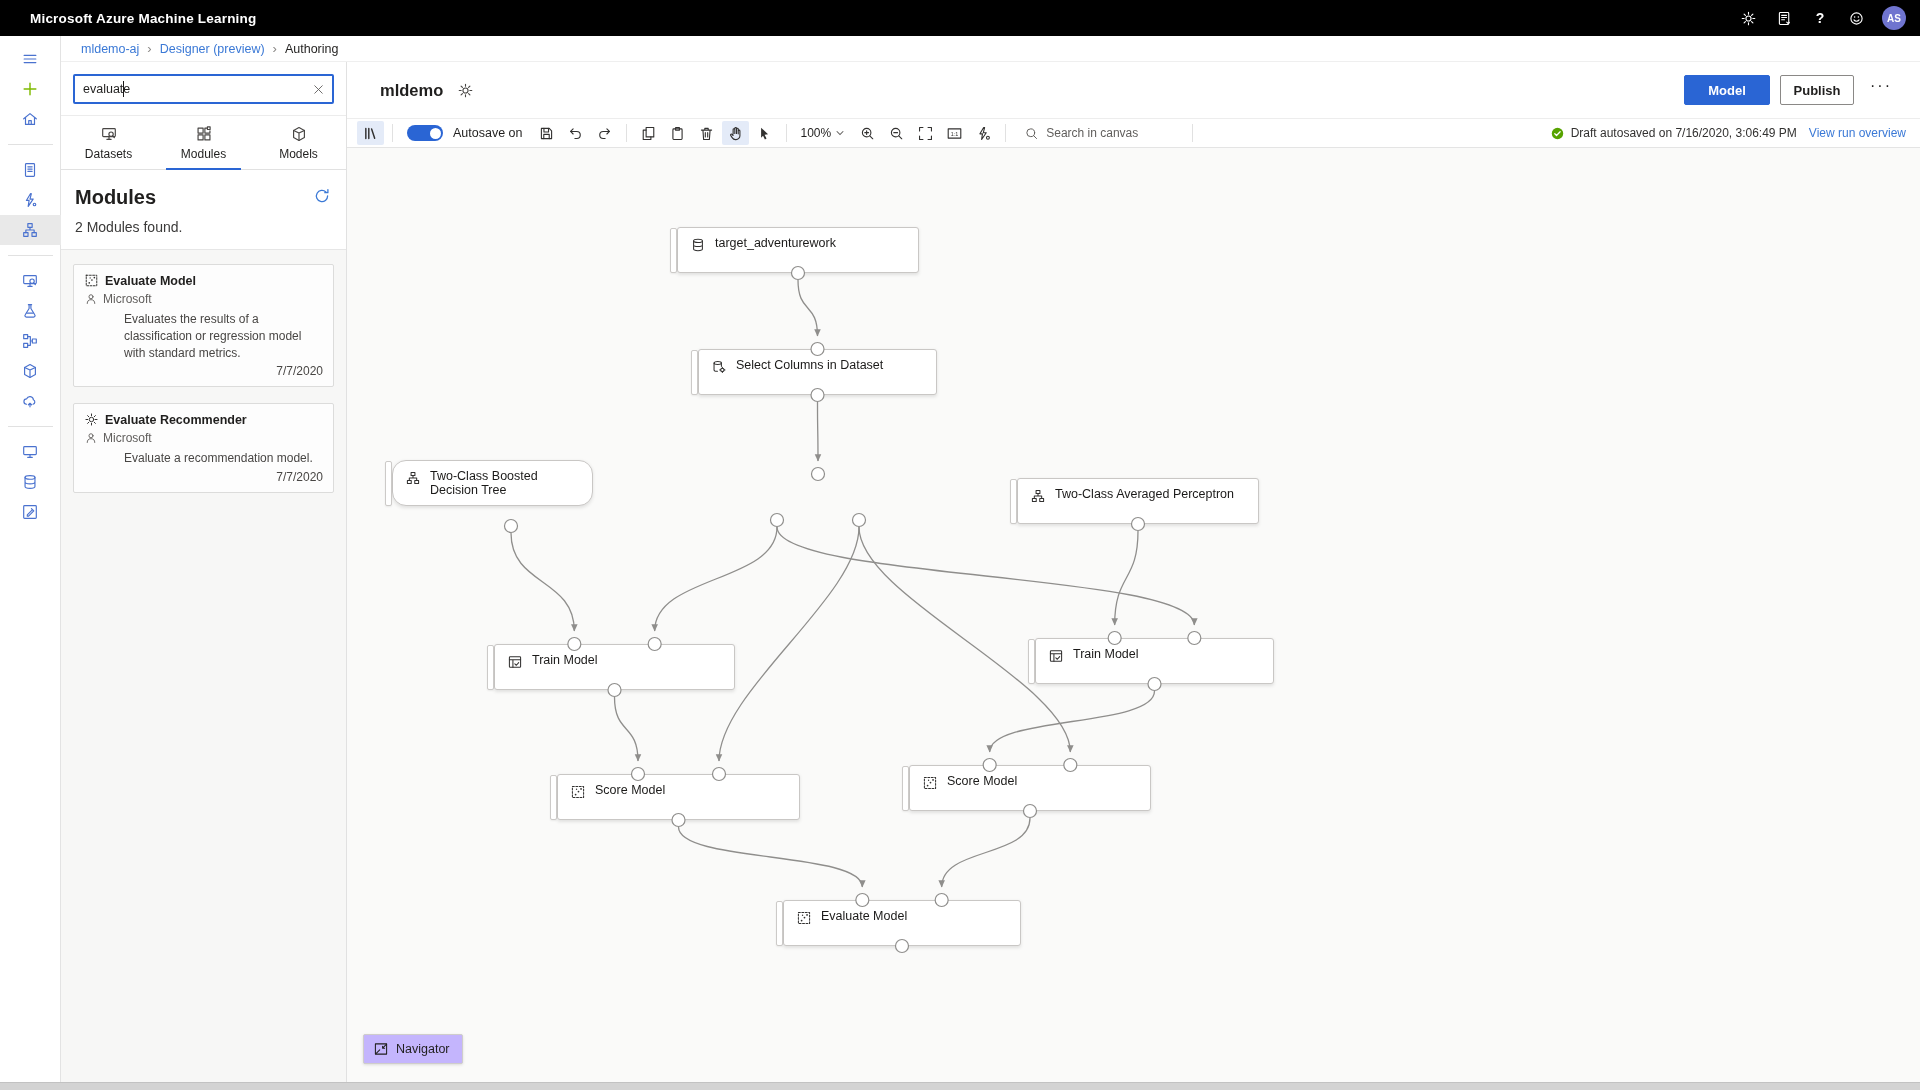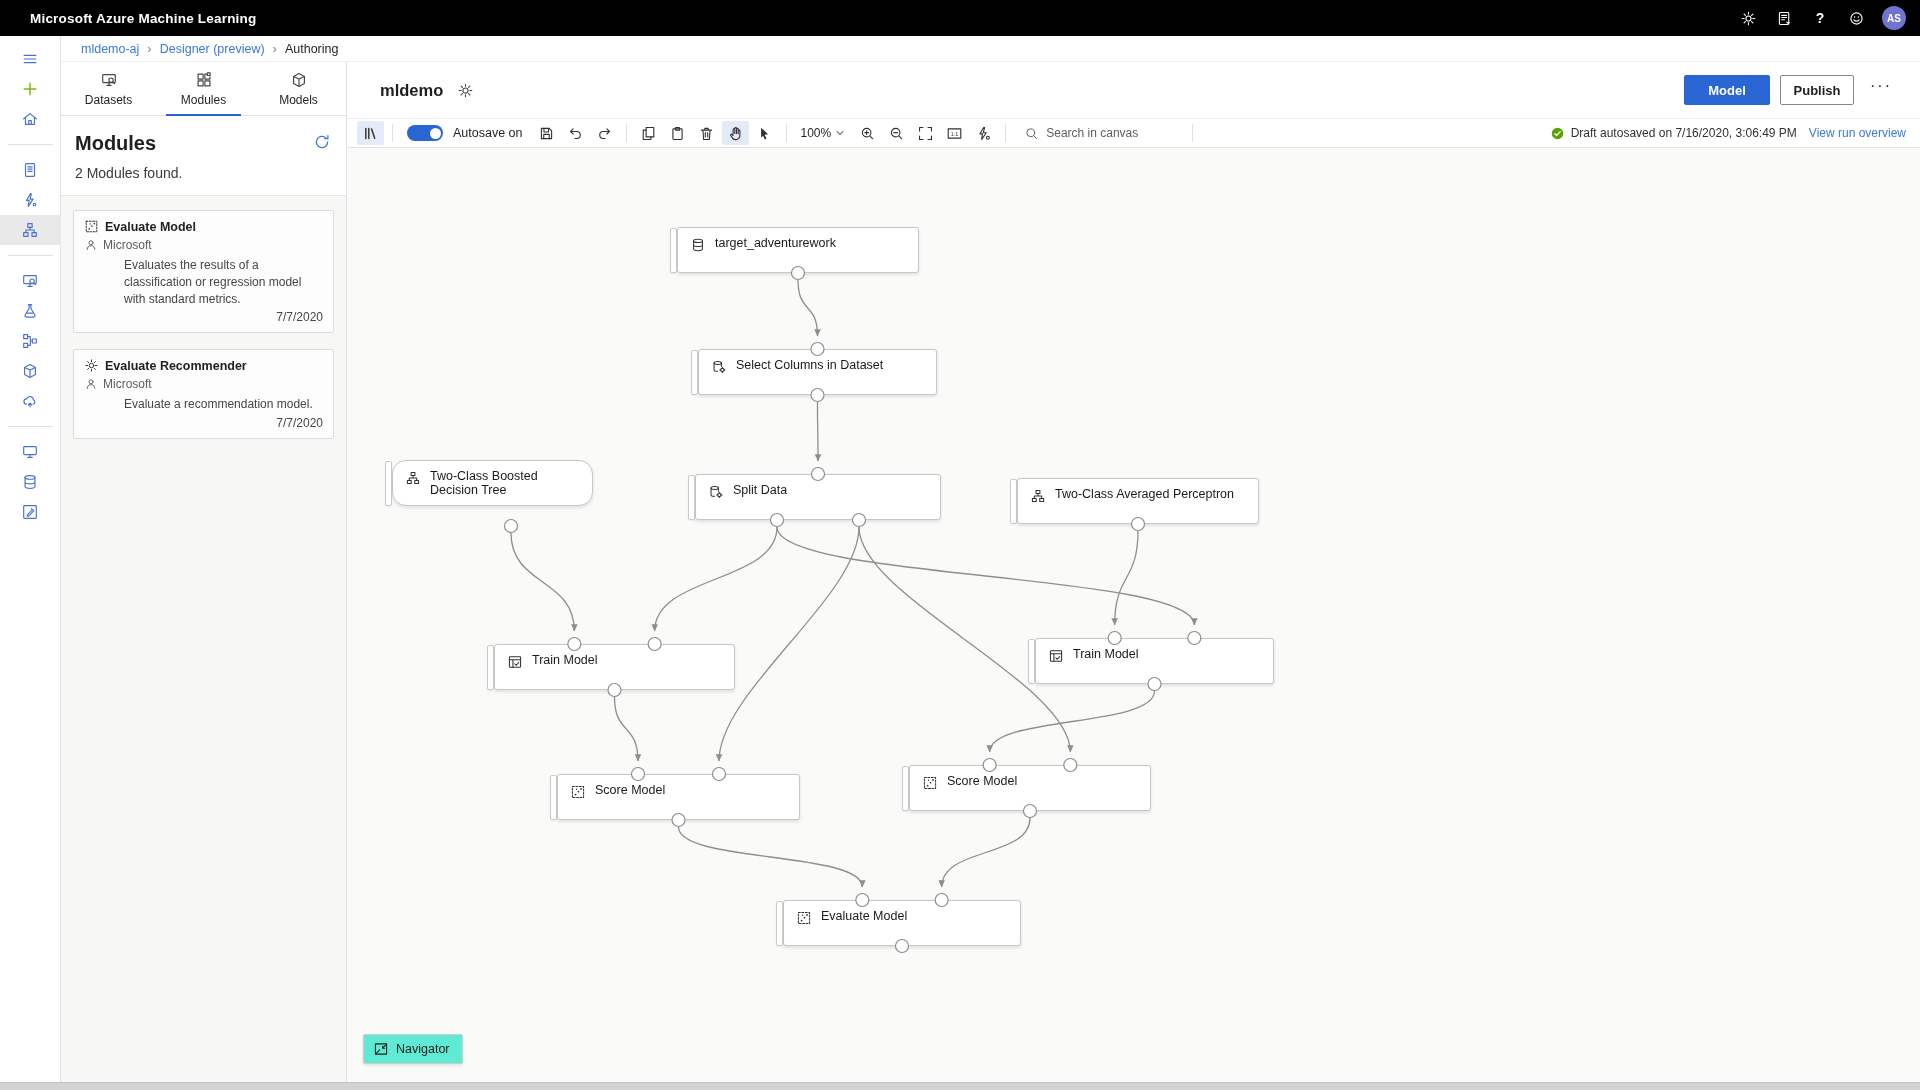--- a/index.html
+++ b/index.html
@@ -75,21 +75,21 @@
   .run-link { color:#3b79d6; margin-left:6px; cursor:pointer;text-align:center; }
 
   .canvas { flex:1; position:relative; background:#fafaf9; overflow:hidden; }
   .node { position:absolute; height:46px; background:#fff; border:1px solid #c9c7c5; border-radius:3px;
     box-shadow:0 1.6px 3.6px rgba(0,0,0,.1); display:flex; align-items:flex-start; gap:9px; padding:8px 10px 0 12px;
     font-size:12.5px; color:#1b1a19; cursor:pointer; }
   .node::before { content:""; position:absolute; left:-8px; top:0; bottom:-1px; width:5px; background:#fff;
     border:1px solid #cccac8; border-radius:2px; box-shadow:0 1px 2px rgba(0,0,0,.07); }
   .node .icon { color:#323130; flex:none; margin-top:1px; }
   .edges-svg { position:absolute; left:0; top:0; pointer-events:none; }
-  .navigator-btn { position:absolute; left:16px; bottom:18px; background:#5eead4; border:1px solid #cfcdcb; border-radius:2px;
+  .navigator-btn { position:absolute; left:16px; bottom:18px; background:#c4b5fd; border:1px solid #cfcdcb; border-radius:2px;
     box-shadow:0 1px 3px rgba(0,0,0,.12); display:flex; align-items:center; gap:7px; padding:6px 12px 6px 9px;
     font-size:12.5px; color:#201f1e; cursor:pointer; }
   .bottom-scrollbar { position:absolute; left:0; right:0; bottom:0; height:8px; background:#d3d3d3; border-top:1px solid #c2c2c2; cursor:pointer; }
   .icon { display:inline-flex; }
   .icon svg { width:100%; height:100%; display:block; }
   .i12{width:12px;height:12px}.i14{width:14px;height:14px}.i15{width:15px;height:15px}
   .i16{width:16px;height:16px}.i17{width:17px;height:17px}.i18{width:18px;height:18px}
   .tglyph { font-size:14px; font-weight:700; line-height:1; }
 </style>
 </head>
@@ -259,20 +259,29 @@
       <span class="crumb-link">mldemo-aj</span>
       <span class="crumb-sep">›</span>
       <span class="crumb-link">Designer (preview)</span>
       <span class="crumb-sep">›</span>
       <span class="crumb-current">Authoring</span>
     </div>
 
     <div class="content-row">
 
       <div class="panel">
+        <div class="search-wrap">
+          <input class="search-box" value="evaluate" style="">
+          <span class="search-caret"></span>
+          <span class="search-clear icon">
+              <svg viewBox="0 0 20 20" fill="none" stroke="currentColor" stroke-width="1.3" stroke-linecap="round" stroke-linejoin="round">
+                <path d="m5 5 10 10M15 5 5 15" stroke-width="1.2"></path>
+              </svg>
+            </span>
+        </div>
         <div class="tabs">
           <div class="tab">
             <span class="icon i18">
                 <svg viewBox="0 0 20 20" fill="none" stroke="currentColor" stroke-width="1.3" stroke-linecap="round" stroke-linejoin="round">
                   <rect x="3" y="4" width="14" height="9" rx="1"></rect>
                   <path d="M7.7 16h4.6M10 13.2V16"></path>
                   <circle cx="12.3" cy="10.2" r="2.4"></circle>
                   <path d="m14 12 2 2"></path>
                 </svg>
               </span>
@@ -547,31 +556,20 @@
             <div class="node" style="left: 351px; top: 201px; width: 239px;">
               <span class="icon i16">
                 <svg viewBox="0 0 20 20" fill="none" stroke="currentColor" stroke-width="1.3" stroke-linecap="round" stroke-linejoin="round">
                   <ellipse cx="8.4" cy="5" rx="4.6" ry="1.8"></ellipse>
                   <path d="M3.8 5v8.6c0 .95 1.9 1.75 4.3 1.8M13 5v4.2"></path>
                   <circle cx="14.2" cy="13.6" r="2.1"></circle>
                   <path d="M14.2 10.4v1.1M14.2 15.7v1.1M11 13.6h1.1M16.3 13.6h1.1"></path>
                 </svg>
               </span>
               <span>Select Columns in Dataset</span>
-            </div>
-            <div class="node" style="left: 348px; top: 326px; width: 246px;">
-              <span class="icon i16">
-                <svg viewBox="0 0 20 20" fill="none" stroke="currentColor" stroke-width="1.3" stroke-linecap="round" stroke-linejoin="round">
-                  <ellipse cx="8.4" cy="5" rx="4.6" ry="1.8"></ellipse>
-                  <path d="M3.8 5v8.6c0 .95 1.9 1.75 4.3 1.8M13 5v4.2"></path>
-                  <circle cx="14.2" cy="13.6" r="2.1"></circle>
-                  <path d="M14.2 10.4v1.1M14.2 15.7v1.1M11 13.6h1.1M16.3 13.6h1.1"></path>
-                </svg>
-              </span>
-              <span>Split Data</span>
             </div>
             <div class="node" style="left: 45px; top: 312px; width: 201px; border-radius: 14px;">
               <span class="icon i16">
                 <svg viewBox="0 0 20 20" fill="none" stroke="currentColor" stroke-width="1.3" stroke-linecap="round" stroke-linejoin="round">
                   <rect x="7.6" y="3" width="4.8" height="4"></rect>
                   <rect x="3" y="13" width="4.8" height="4"></rect>
                   <rect x="12.2" y="13" width="4.8" height="4"></rect>
                   <path d="M10 7v3M5.4 13v-3h9.2v3"></path>
                 </svg>
               </span>

